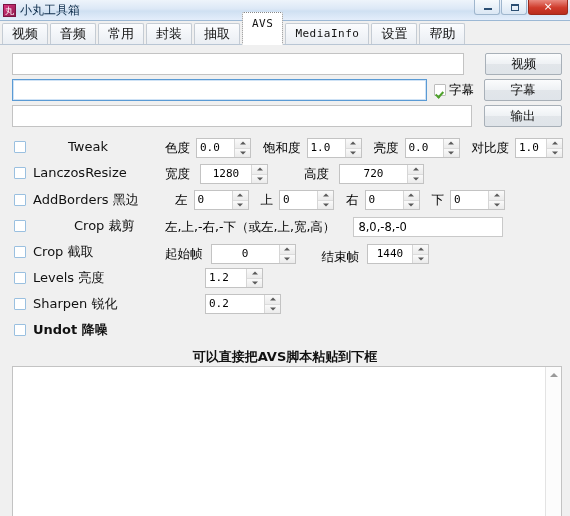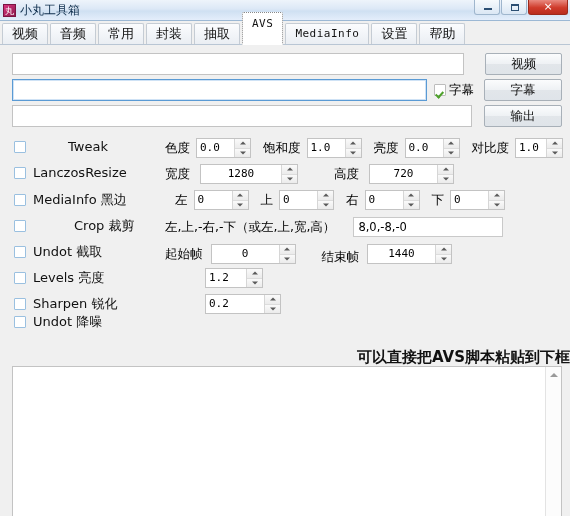--- a/index.html
+++ b/index.html
@@ -144,22 +144,22 @@
   .arrow-up{transform:translate(-50%,-50%);border-bottom:3px solid #5a5a5a;}
   .arrow-dn{transform:translate(-50%,-50%);border-top:3px solid #5a5a5a;}
   .textbox{
     border:1px solid #c9c9c9;background:#fff;height:20px;box-sizing:border-box;
     font-family:"DejaVu Sans",sans-serif;font-size:11.5px;
     padding:0 4px;line-height:18px;color:#000;
   }
 
   
   .hint{
-    position:absolute;left:0;right:0;text-align:right;
-    font-size:15px;font-family:"DejaVu Sans",sans-serif;color:#111;font-weight:bold;
+    position:absolute;left:0;right:0;text-align:center;
+    font-size:13px;font-family:"DejaVu Sans",sans-serif;color:#111;font-weight:bold;
   }
   .scriptbox{
     position:absolute;left:12px;right:8px;
     border:1px solid #c3c3c3;background:#fff;
     display:flex;box-sizing:border-box;
   }
   .scriptbox textarea{
     flex:1;border:none;outline:none;resize:none;background:#fff;
     font-family:"DejaVu Sans Mono",monospace;font-size:11px;padding:3px;
   }
@@ -234,39 +234,39 @@
     <div class="optrow" style="top:94px;gap:42px;">
       <span class="cb"></span>
       <span class="optlabel">Tweak</span>
     </div>
     <div class="optrow" style="top:120px;">
       <span class="cb"></span>
       <span class="optlabel">LanczosResize</span>
     </div>
     <div class="optrow" style="top:146px;">
       <span class="cb"></span>
-      <span class="optlabel">MediaInfo 黑边</span>
+      <span class="optlabel">AddBorders 黑边</span>
     </div>
     <div class="optrow" style="top:172px;gap:48px;">
       <span class="cb"></span>
       <span class="optlabel">Crop 裁剪</span>
     </div>
     <div class="optrow" style="top:198px;">
       <span class="cb"></span>
-      <span class="optlabel">Undot 截取</span>
+      <span class="optlabel">Crop 截取</span>
     </div>
     <div class="optrow" style="top:224px;">
       <span class="cb"></span>
       <span class="optlabel">Levels 亮度</span>
     </div>
     <div class="optrow" style="top:250px;">
       <span class="cb"></span>
       <span class="optlabel">Sharpen 锐化</span>
     </div>
-    <div class="optrow" style="top:268px;">
+    <div class="optrow" style="top:276px;font-weight:bold;">
       <span class="cb"></span>
       <span class="optlabel">Undot 降噪</span>
     </div>
 
     <div class="fieldrow" style="top:93px;left:165px;">
       <span class="flabel">色度</span>
       <span class="spin" style="margin-left:6px;width:55px;">
         <span class="val" style="flex:1;">0.0</span>
         <span class="btns">
           <div>
@@ -310,21 +310,21 @@
             </div>
           <div>
               <i class="arrow-dn"></i>
             </div>
         </span>
       </span>
     </div>
 
     <div class="fieldrow" style="top:119px;left:165px;">
       <span class="flabel">宽度</span>
-      <span class="spin" style="margin-left:10px;width:98px;">
+      <span class="spin" style="margin-left:10px;width:68px;">
         <span class="val c" style="flex:1;">1280</span>
         <span class="btns">
           <div>
               <i class="arrow-up"></i>
             </div>
           <div>
               <i class="arrow-dn"></i>
             </div>
         </span>
       </span>
@@ -405,21 +405,21 @@
         <span class="btns">
           <div>
               <i class="arrow-up"></i>
             </div>
           <div>
               <i class="arrow-dn"></i>
             </div>
         </span>
       </span>
       <span class="flabel" style="margin-left:26px;margin-top:7px;">结束帧</span>
-      <span class="spin" style="margin-left:8px;width:85px;">
+      <span class="spin" style="margin-left:8px;width:62px;">
         <span class="val c" style="flex:1;">1440</span>
         <span class="btns">
           <div>
               <i class="arrow-up"></i>
             </div>
           <div>
               <i class="arrow-dn"></i>
             </div>
         </span>
       </span>

